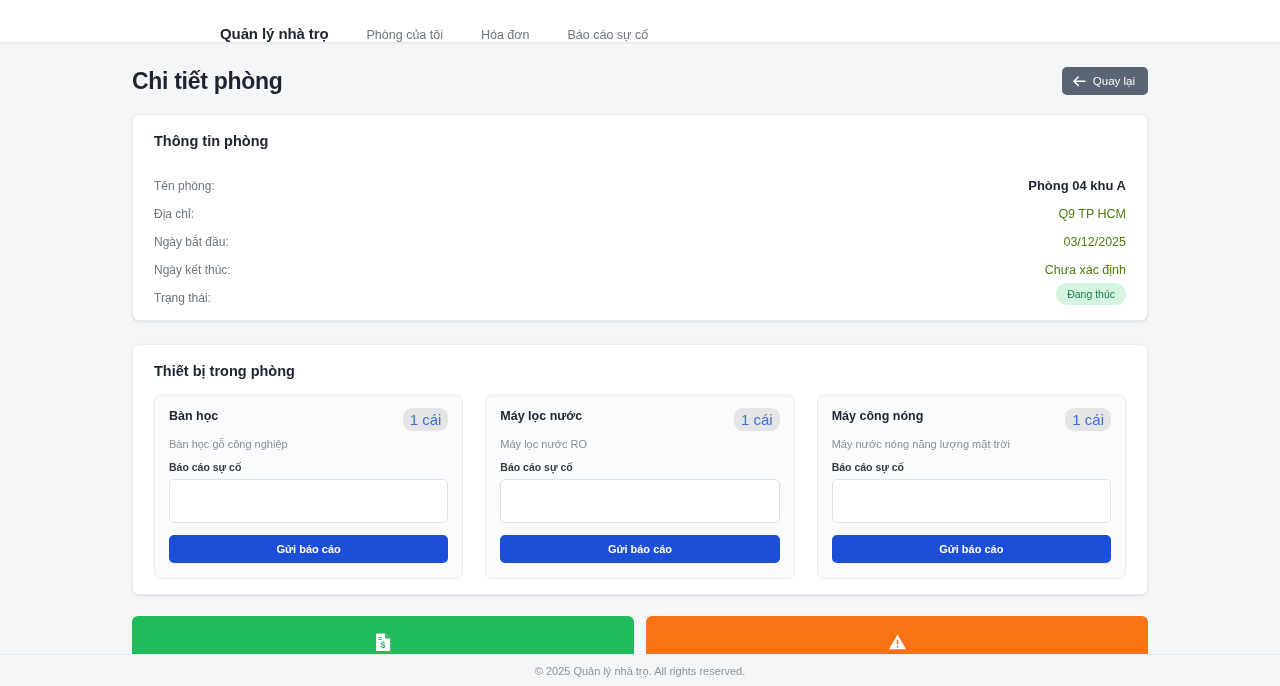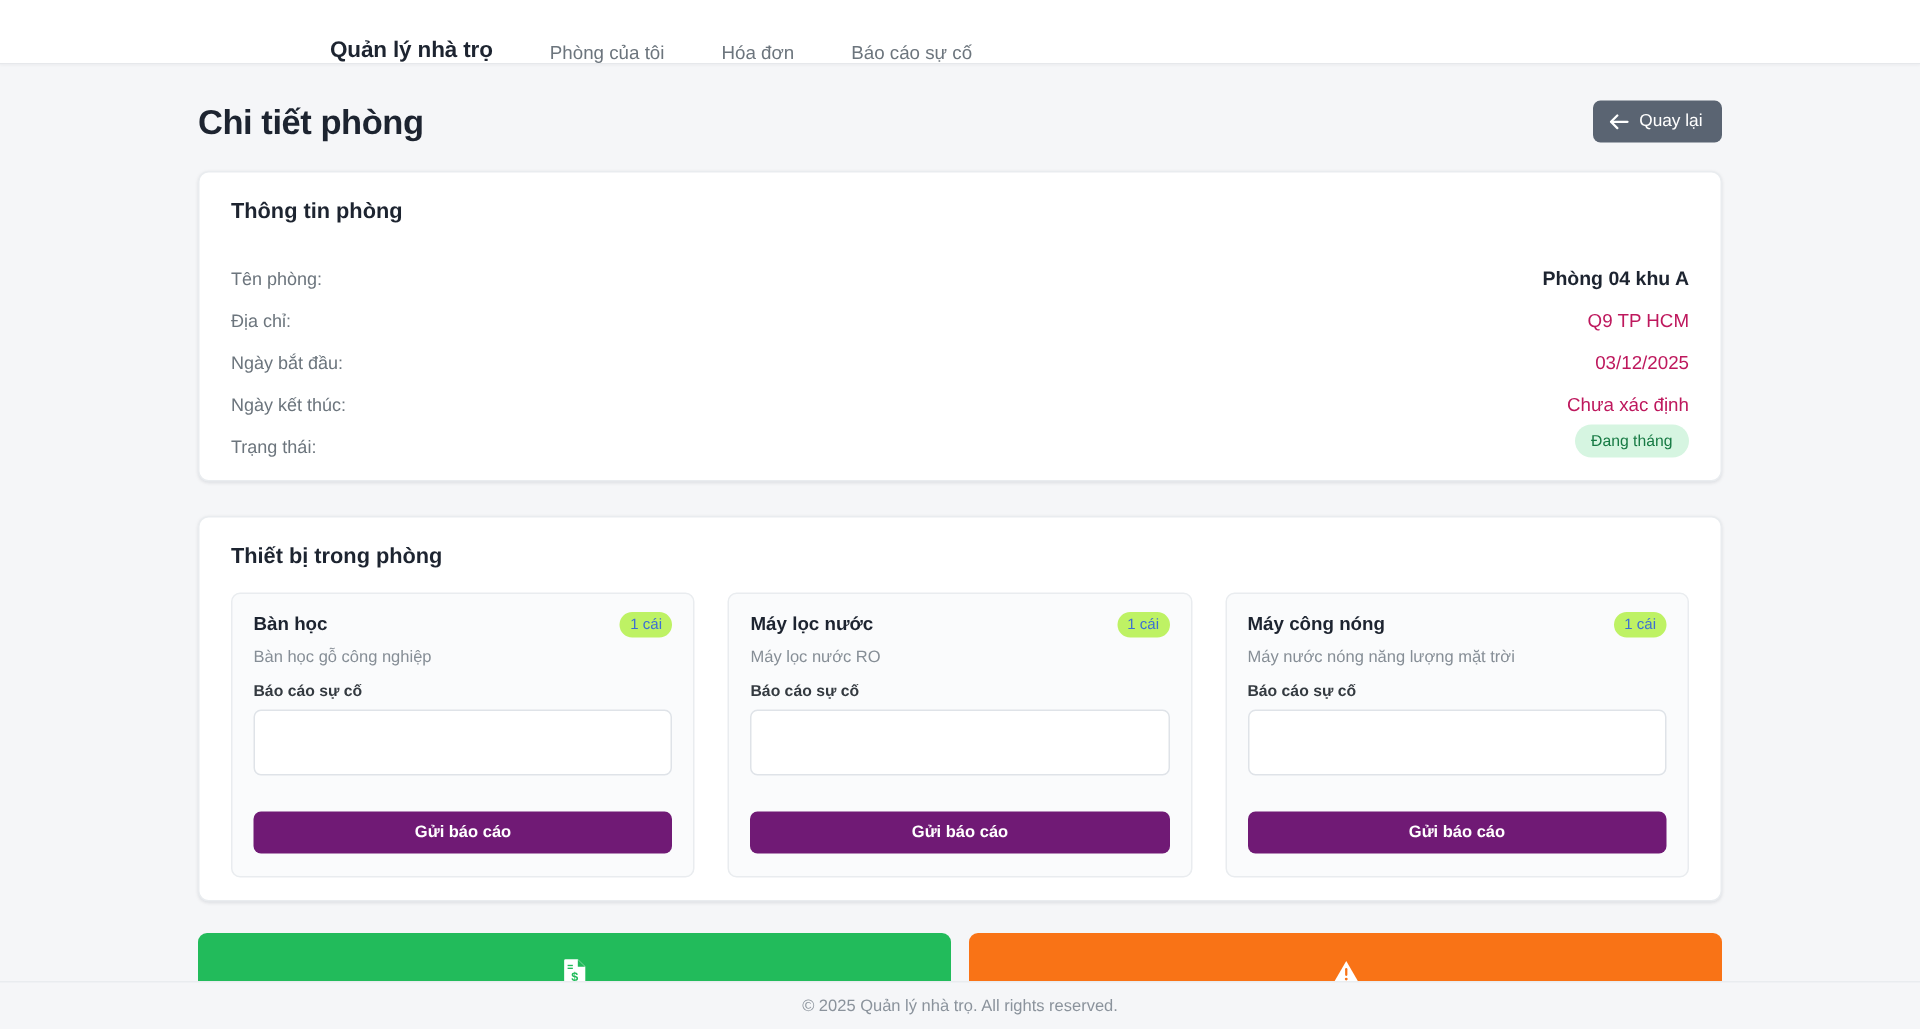--- a/index.html
+++ b/index.html
@@ -118,21 +118,21 @@
     align-items: flex-end;
     justify-content: space-between;
     height: 28px;
   }
   .info-label {
     font-size: 12px;
     color: #6c757d;
   }
   .info-value {
     font-size: 12.5px;
-    color: #be185d;
+    color: #4d7c0f;
     text-align: right;
   }
   .info-value.strong {
     font-weight: bold;
     color: #1d2430;
     font-size: 13px;
   }
   .info-value.price {
     color: #20a25c;
     font-weight: bold;
@@ -168,23 +168,23 @@
     align-items: flex-start;
     justify-content: space-between;
     margin-bottom: 7px;
   }
   .equip-name {
     font-size: 12.5px;
     font-weight: bold;
     color: #1d2430;
   }
   .badge-qty {
-    background: #bef264;
+    background: #e5e5e5;
     color: #3d6fd4;
-    font-size: 10px;
+    font-size: 15px;
     padding: 3px 7px;
     border-radius: 9px;
     white-space: nowrap;
     margin-top: -1px;
   }
   .equip-desc {
     font-size: 11px;
     color: #868e96;
     margin-bottom: 11px;
   }
@@ -203,23 +203,23 @@
     background: #ffffff;
     resize: none;
     font-family: inherit;
     font-size: 11.5px;
     padding: 6px 8px;
     color: #343a40;
     outline: none;
     display: block;
   }
   .btn-report {
-    margin-top: 24px;
+    margin-top: 12px;
     width: 100%;
-    background: #701a75;
+    background: #1d4ed8;
     color: #ffffff;
     border: none;
     border-radius: 5px;
     font-size: 11px;
     font-weight: bold;
     padding: 8px 12px;
     cursor: pointer;
     font-family: inherit;
   }
 
@@ -315,21 +315,21 @@
           <span class="info-value">03/12/2025</span>
         </div>
 
         <div class="info-row">
           <span class="info-label">Ngày kết thúc:</span>
           <span class="info-value">Chưa xác định</span>
         </div>
 
         <div class="info-row">
           <span class="info-label">Trạng thái:</span>
-          <span class="badge-status">Đang tháng</span>
+          <span class="badge-status">Đang thúc</span>
         </div>
       </div>
     </div>
 
     <div class="section-gap"></div>
 
     <div class="card">
       <div class="card-body">
         <h2 class="card-title">Thiết bị trong phòng</h2>
 

